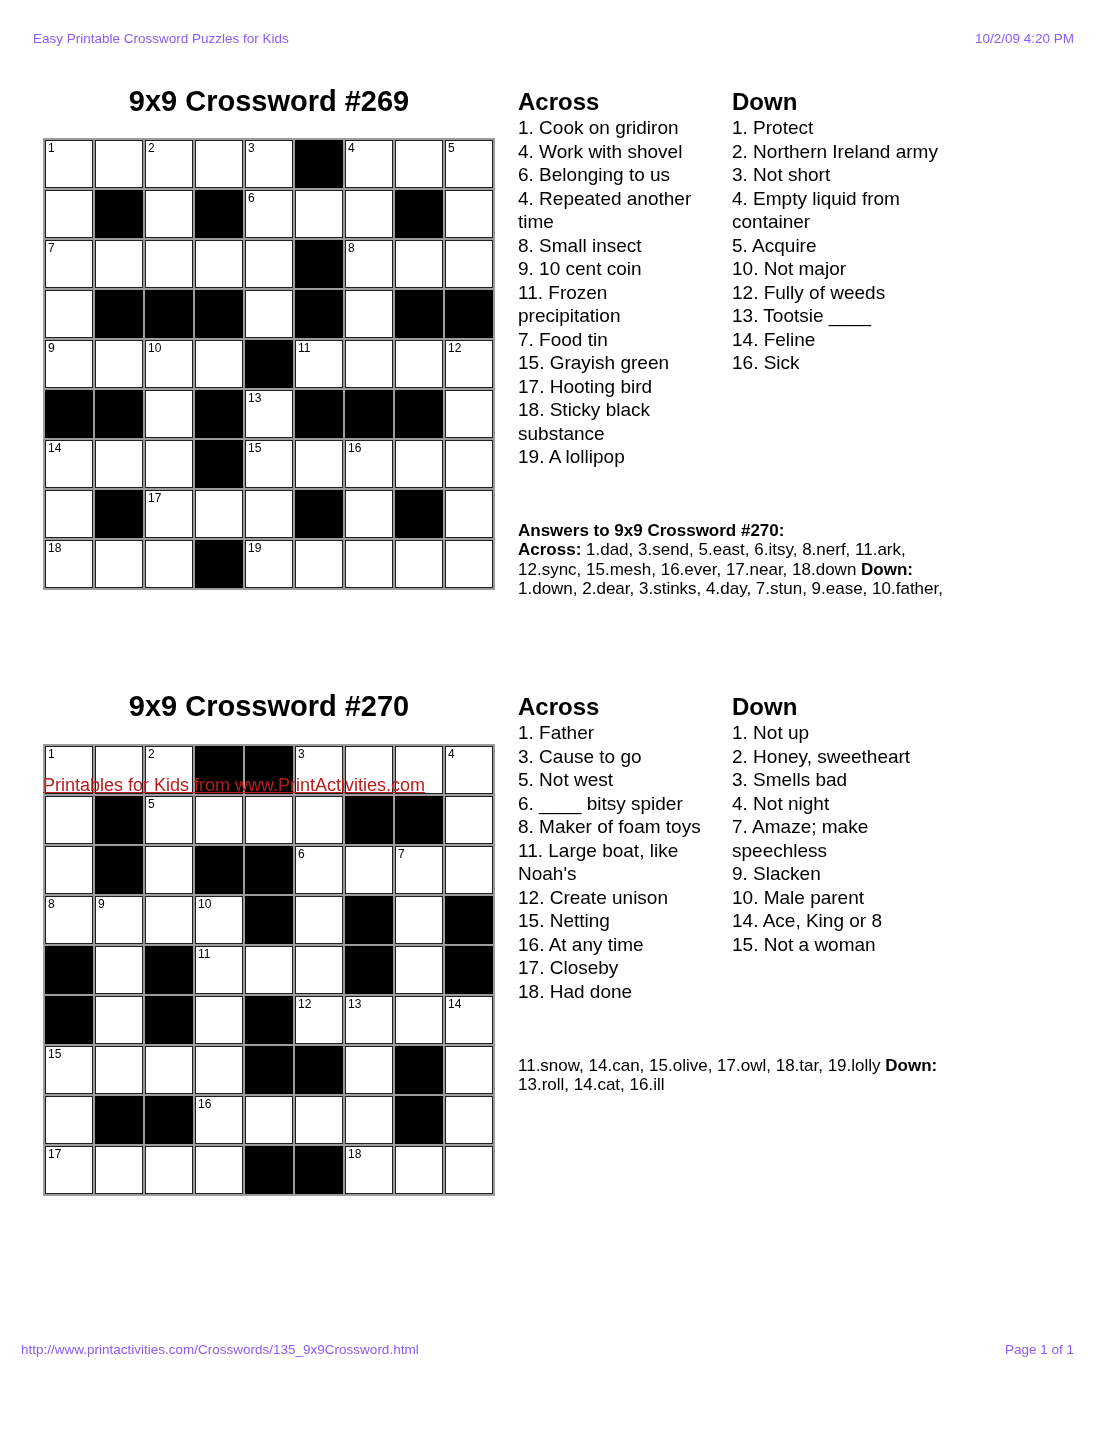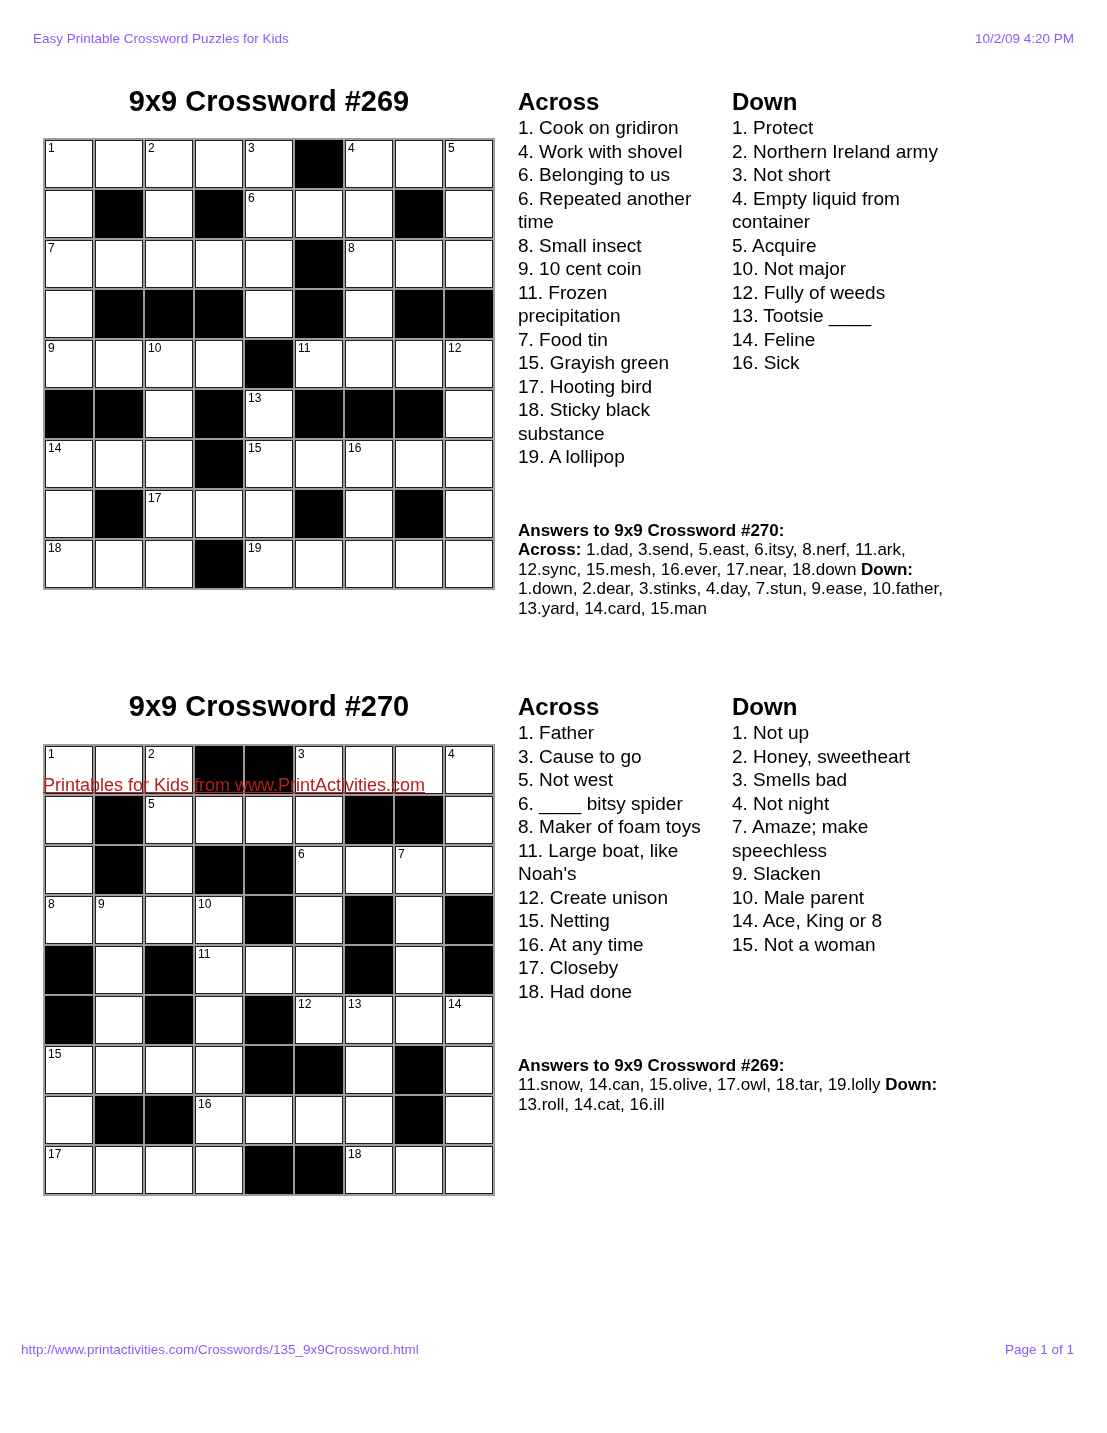--- a/index.html
+++ b/index.html
@@ -204,21 +204,21 @@
     <div class="cell"></div>
     <div class="cell"></div>
   </div>
 
 <div class="abs cluecol p1a">
   <div class="cluehead">Across</div>
   <div>
       <div class="clue">1. Cook on gridiron</div>
       <div class="clue">4. Work with shovel</div>
       <div class="clue">6. Belonging to us</div>
-      <div class="clue">6. Repeated another time</div>
+      <div class="clue">4. Repeated another time</div>
       <div class="clue">8. Small insect</div>
       <div class="clue">9. 10 cent coin</div>
       <div class="clue">11. Frozen precipitation</div>
       <div class="clue">7. Food tin</div>
       <div class="clue">15. Grayish green</div>
       <div class="clue">17. Hooting bird</div>
       <div class="clue">18. Sticky black substance</div>
       <div class="clue">19. A lollipop</div>
     </div>
 </div>
@@ -237,21 +237,20 @@
       <div class="clue">16. Sick</div>
     </div>
 </div>
 
 <div class="abs answers a1">
   <div class="anshead">Answers to 9x9 Crossword #270:</div>
   <div>
       <div class="ansline"><span class="b">Across:</span><span> 1.dad, 3.send, 5.east, 6.itsy, 8.nerf, 11.ark,</span></div>
       <div class="ansline"><span>12.sync, 15.mesh, 16.ever, 17.near, 18.down </span><span class="b">Down:</span></div>
       <div class="ansline"><span>1.down, 2.dear, 3.stinks, 4.day, 7.stun, 9.ease, 10.father,</span></div>
-      <div class="ansline"><span>13.yard, 14.card, 15.man</span></div>
     </div>
 </div>
 
 <div class="abs pz-title t2">9x9 Crossword #270</div>
 <div class="abs xw-grid g2">
     <div class="cell">
       <span class="num">1</span>
     </div>
     <div class="cell"></div>
     <div class="cell">
@@ -396,21 +395,20 @@
       <div class="clue">4. Not night</div>
       <div class="clue">7. Amaze; make speechless</div>
       <div class="clue">9. Slacken</div>
       <div class="clue">10. Male parent</div>
       <div class="clue">14. Ace, King or 8</div>
       <div class="clue">15. Not a woman</div>
     </div>
 </div>
 
 <div class="abs answers a2">
-  <div class="anshead">Answers to 9x9 Crossword #269:</div>
   <div>
       <div class="ansline"><span>11.snow, 14.can, 15.olive, 17.owl, 18.tar, 19.lolly </span><span class="b">Down:</span></div>
       <div class="ansline"><span>13.roll, 14.cat, 16.ill</span></div>
     </div>
 </div>
 
 <div class="abs meta-text ftr-left">http://www.printactivities.com/Crosswords/135_9x9Crossword.html</div>
 <div class="abs meta-text ftr-right">Page 1 of 1</div>
 
 </body></html>

